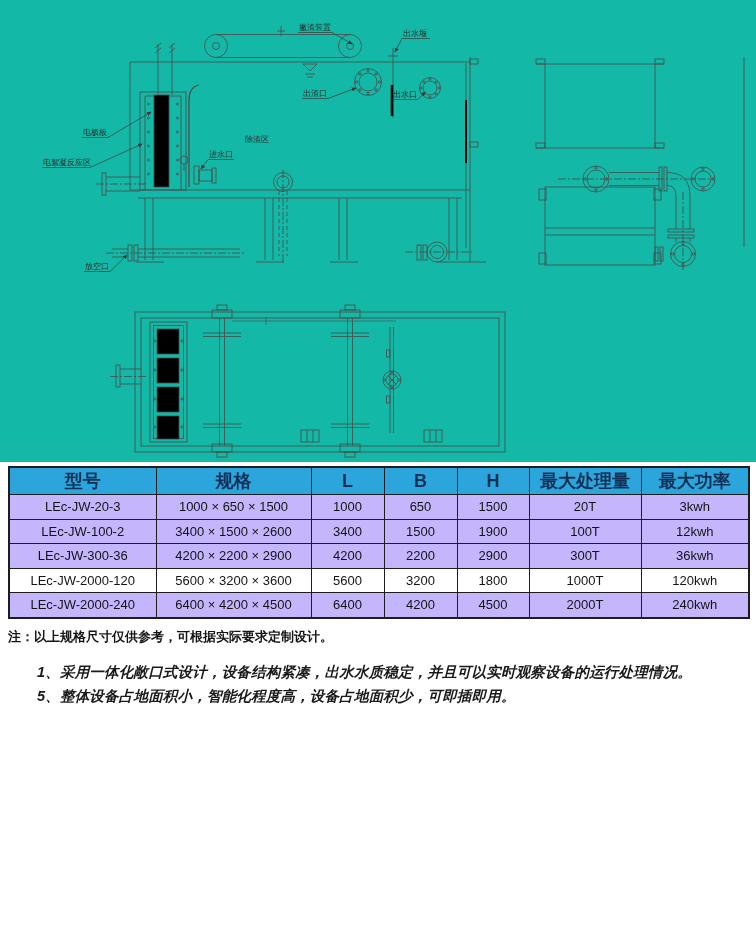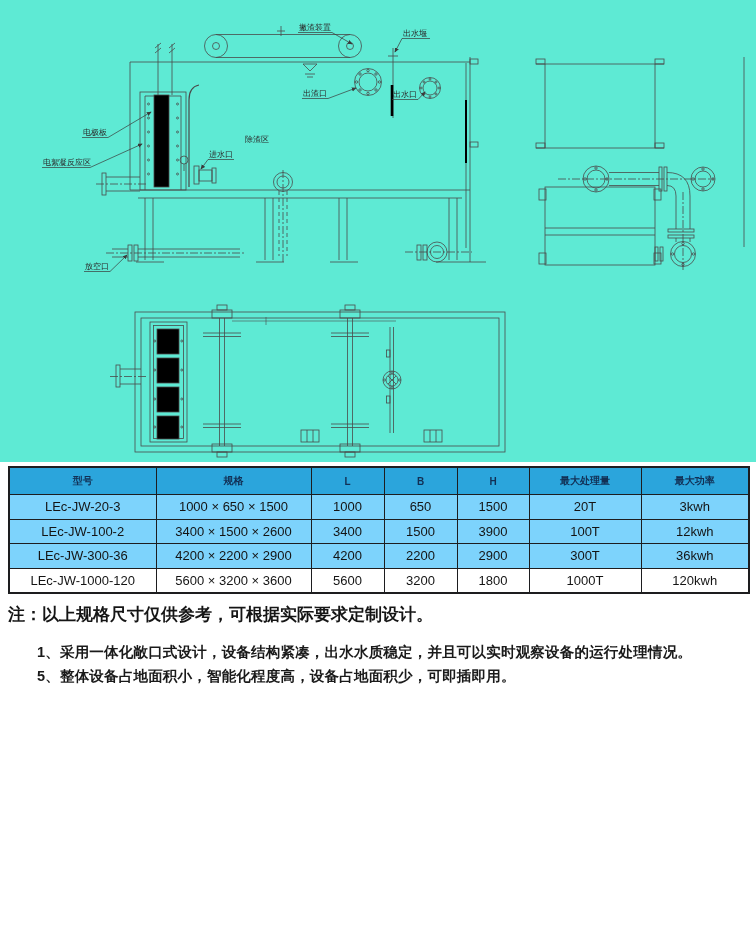--- a/index.html
+++ b/index.html
@@ -1,46 +1,46 @@
 <!DOCTYPE html>
 <html><head>
 <meta charset="utf-8">
 <style>
   html,body{margin:0;padding:0;background:#fff;}
   .page{
     width:756px;height:934px;background:#ffffff;position:relative;overflow:hidden;
     font-family:"Liberation Sans","DejaVu Sans",sans-serif;color:#111;
   }
-  .diagram-wrap{width:756px;height:462px;background:#5eead4;}
+  .diagram-wrap{width:756px;height:462px;background:#14b8a6;}
   svg text{font-family:"Liberation Sans","DejaVu Sans",sans-serif;}
 
   table.spec{
     border-collapse:collapse;table-layout:fixed;
     margin:4px 8px 0 8px;width:740px;
     border:2px solid #1d1d1f;
   }
   table.spec th,table.spec td{
     border:1px solid #1d1d1f;text-align:center;vertical-align:middle;
     padding:0;overflow:hidden;white-space:nowrap;
   }
   table.spec th{
-    background:#2ba5dc;color:#123055;font-weight:bold;font-size:10px;height:26px;
+    background:#2ba5dc;color:#123055;font-weight:bold;font-size:18px;height:26px;
   }
   table.spec td{font-size:13px;color:#141414;height:23.5px;}
-  table.spec tr.alt td{background:#7dd3fc;text-align:center;}
+  table.spec tr.alt td{background:#c4b5fd;text-align:center;}
   .c-model{width:147px}.c-spec{width:155px}.c-l{width:73px}.c-b{width:73px}
   .c-h{width:72px}.c-cap{width:112px}.c-pow{width:108px}
 
   .note{
-    margin:9px 8px 0 8px;font-size:17px;font-weight:bold;color:#151515;
+    margin:9px 8px 0 8px;font-size:13px;font-weight:bold;color:#151515;
   }
   .notes{margin:14px 8px 0 8px;}
   .notes p{
     margin:0;text-indent:2em;font-size:14.5px;line-height:24px;
-    font-weight:bold;color:#1a1a1a;letter-spacing:.2px;
+    font-weight:bold;color:#1a1a1a;letter-spacing:.2px;font-style:italic;
   }
 </style>
 </head>
 <body>
 
 <div class="page">
 
   <div class="diagram-wrap">
     <svg viewBox="0 0 756 462" width="756" height="462">
       <defs>
@@ -400,42 +400,51 @@
           <td>650</td>
           <td>1500</td>
           <td>20T</td>
           <td>3kwh</td>
         </tr>
         <tr class="alt">
           <td>LEc-JW-100-2</td>
           <td>3400 × 1500 × 2600</td>
           <td>3400</td>
           <td>1500</td>
-          <td>3900</td>
+          <td>1900</td>
           <td>100T</td>
           <td>12kwh</td>
         </tr>
         <tr class="alt">
           <td>LEc-JW-300-36</td>
           <td>4200 × 2200 × 2900</td>
           <td>4200</td>
           <td>2200</td>
           <td>2900</td>
           <td>300T</td>
           <td>36kwh</td>
         </tr>
         <tr>
-          <td>LEc-JW-1000-120</td>
+          <td>LEc-JW-2000-120</td>
           <td>5600 × 3200 × 3600</td>
           <td>5600</td>
           <td>3200</td>
           <td>1800</td>
           <td>1000T</td>
           <td>120kwh</td>
         </tr>
+        <tr class="alt">
+          <td>LEc-JW-2000-240</td>
+          <td>6400 × 4200 × 4500</td>
+          <td>6400</td>
+          <td>4200</td>
+          <td>4500</td>
+          <td>2000T</td>
+          <td>240kwh</td>
+        </tr>
       </tbody>
   </table>
 
   <div class="note">注：以上规格尺寸仅供参考，可根据实际要求定制设计。</div>
 
   <div class="notes" id="feature-list">
       <p>1、采用一体化敞口式设计，设备结构紧凑，出水水质稳定，并且可以实时观察设备的运行处理情况。</p>
       <p>5、整体设备占地面积小，智能化程度高，设备占地面积少，可即插即用。</p>
     </div>
 

